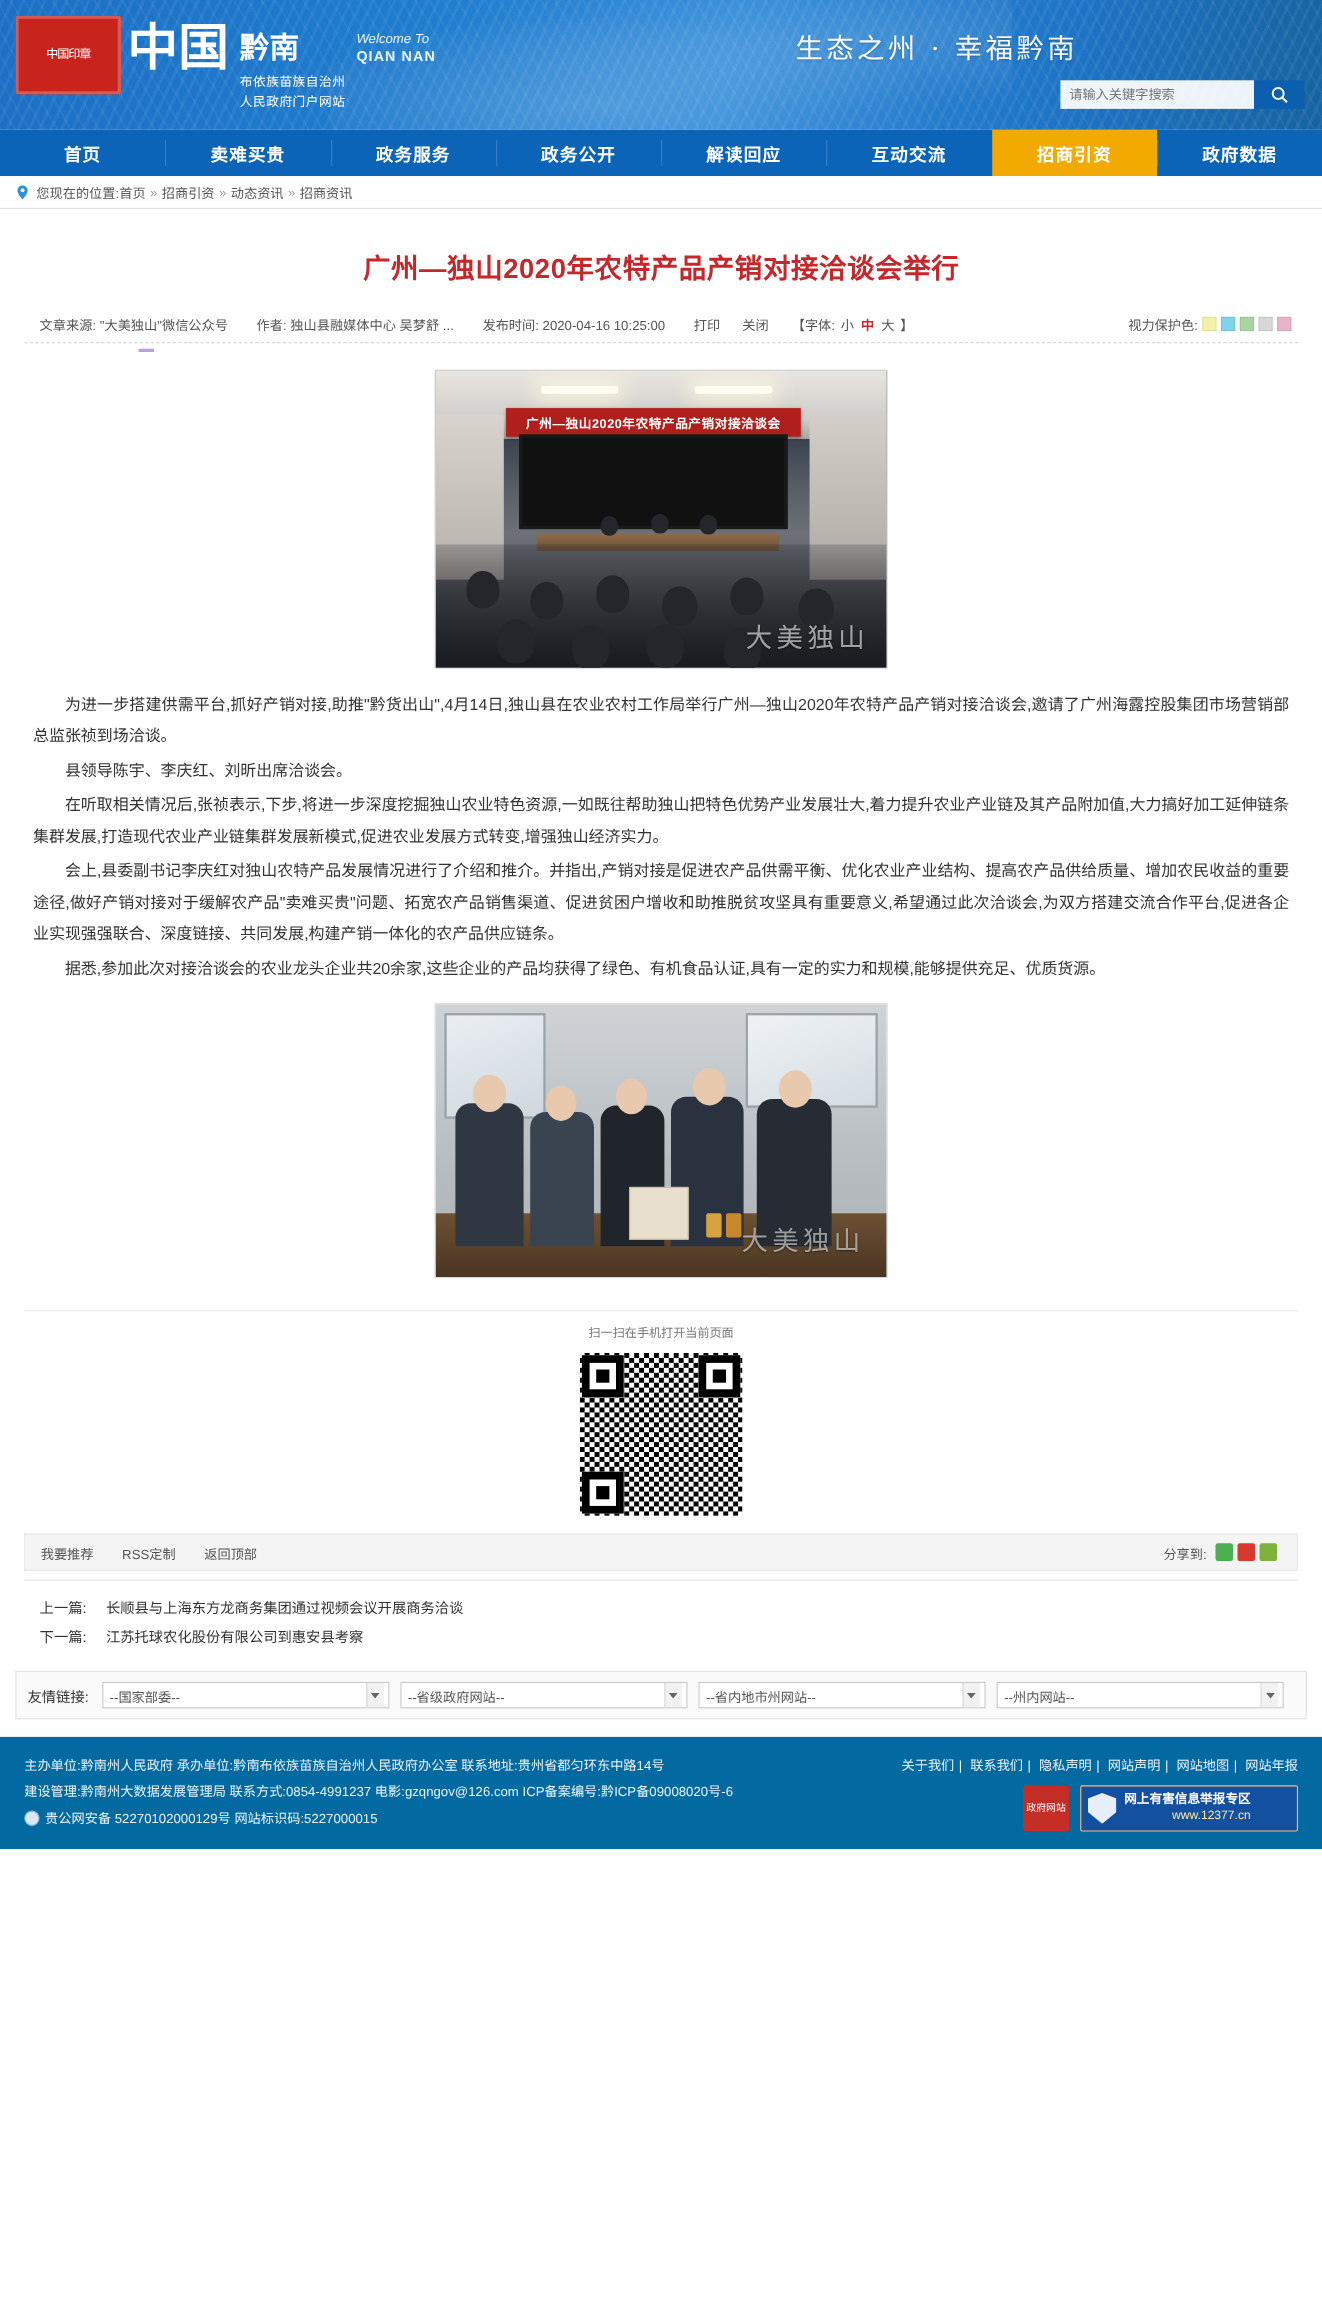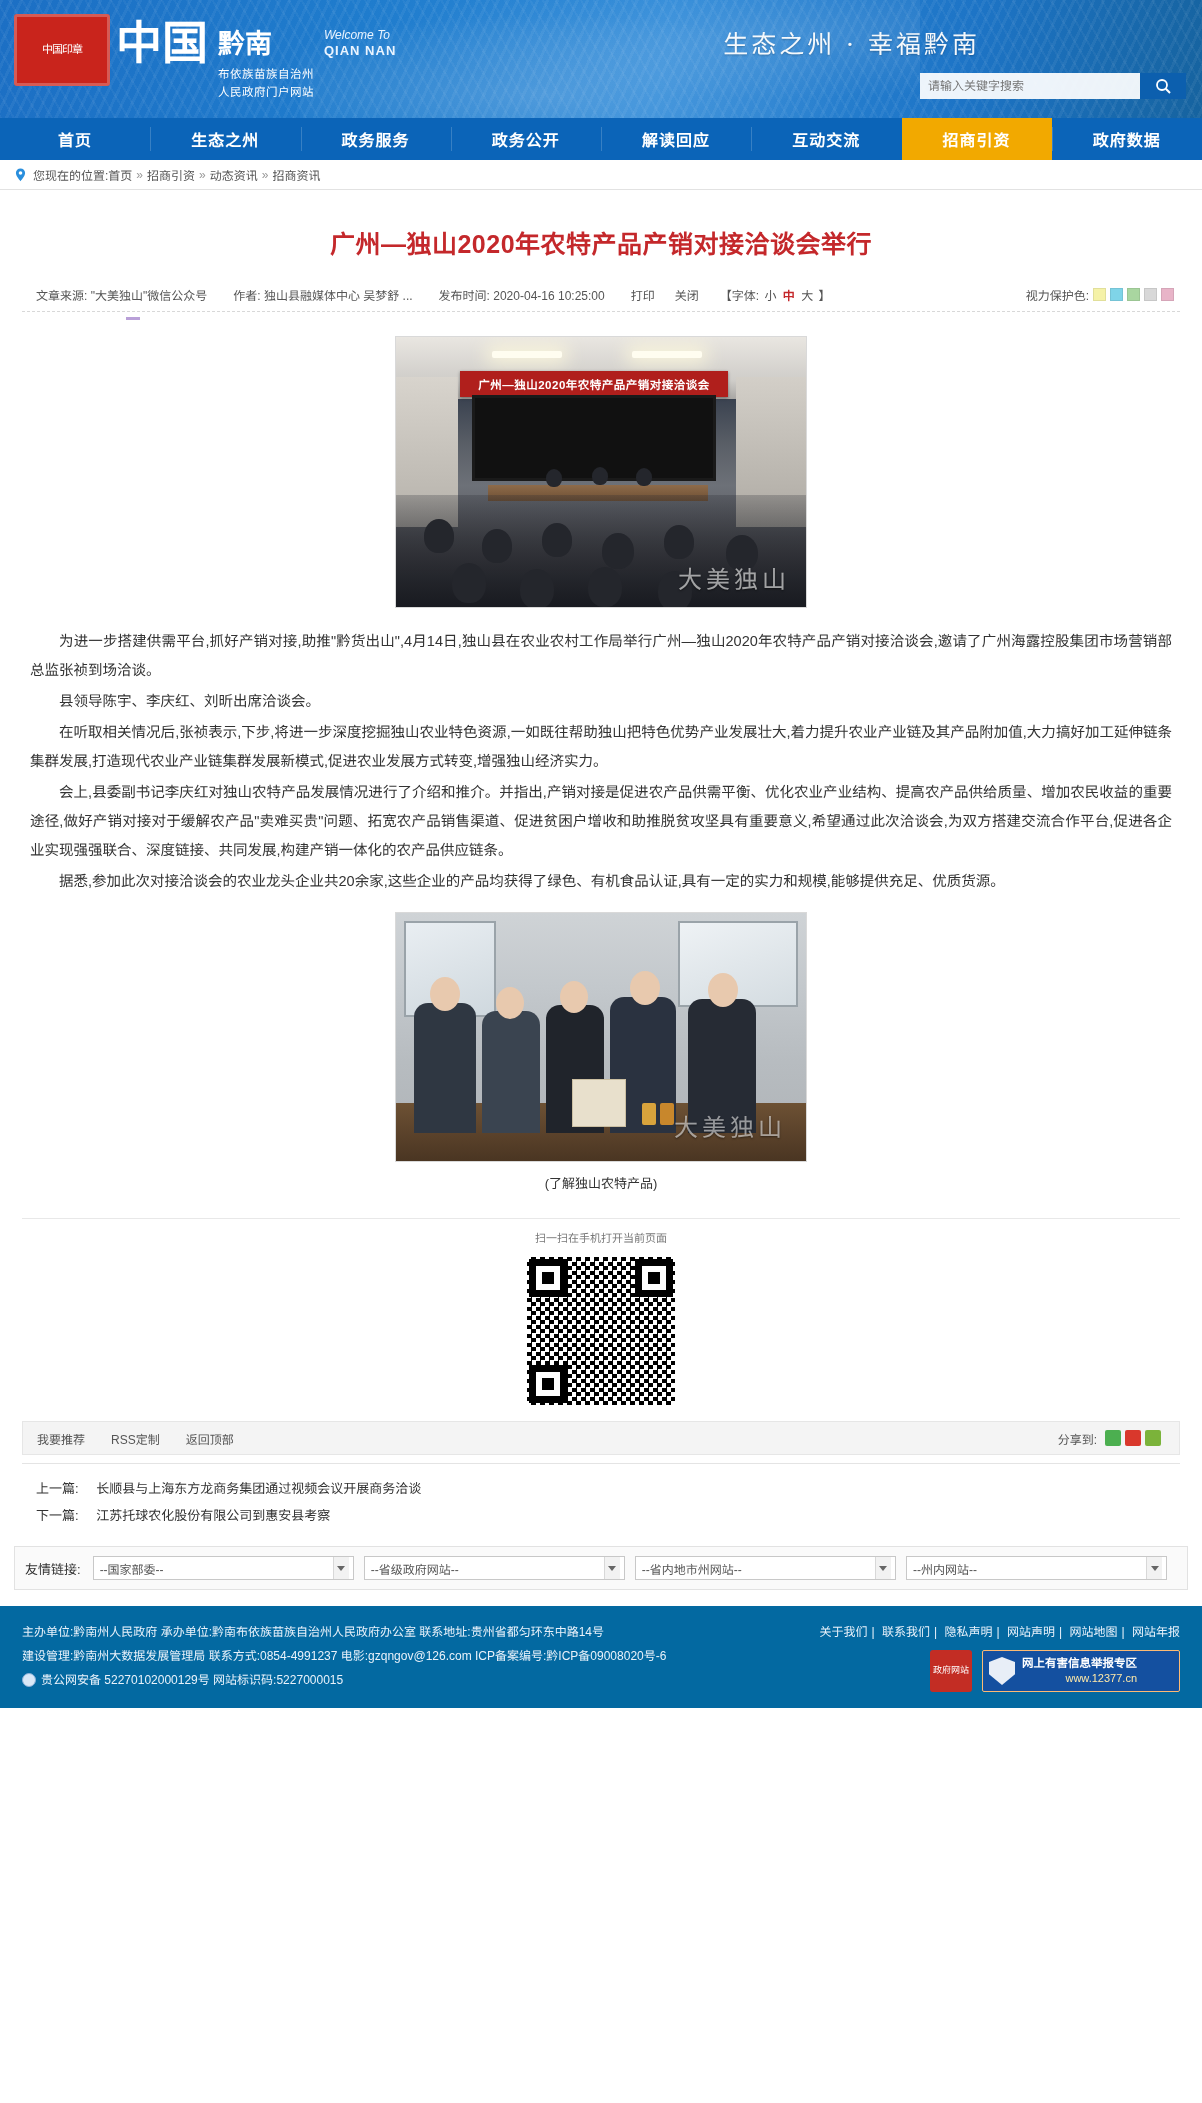--- a/index.html
+++ b/index.html
@@ -63,21 +63,21 @@
     position: absolute; right: 222px; top: 24px; z-index: 3;
     color: #fff; font-size: 25px; font-family: "DejaVu Serif", serif;
     letter-spacing: 3px; opacity: .95;
     text-shadow: 0 1px 2px rgba(0,0,0,.25);
   }
   .search-box {
     position: absolute; right: 16px; top: 73px; z-index: 3;
     display: flex; align-items: center;
   }
   .search-box input {
-    width: 220px; height: 26px; border: none; outline: none;
+    width: 176px; height: 26px; border: none; outline: none;
     background: rgba(255,255,255,0.92);
     font-size: 12px; color: #666; padding: 0 8px;
   }
   .search-btn {
     width: 46px; height: 26px; background: #0c5fae; border: none;
     display: flex; align-items: center; justify-content: center; cursor: pointer;
   }
   .search-btn svg { display:block; }
 
   
@@ -320,21 +320,21 @@
         <svg width="17" height="17" viewBox="0 0 17 17">
           <circle cx="7" cy="7" r="5" fill="none" stroke="#ffffff" stroke-width="1.8"></circle>
           <line x1="10.8" y1="10.8" x2="15" y2="15" stroke="#ffffff" stroke-width="2"></line>
         </svg>
       </button>
     </div>
   </div>
 
   <div class="nav">
     <div class="nav-item">首页</div>
-    <div class="nav-item">生态之州</div>
+    <div class="nav-item">卖难买贵</div>
     <div class="nav-item">政务服务</div>
     <div class="nav-item">政务公开</div>
     <div class="nav-item">解读回应</div>
     <div class="nav-item">互动交流</div>
     <div class="nav-item active">招商引资</div>
     <div class="nav-item">政府数据</div>
   </div>
 
   <div class="crumb-bar">
     <span class="crumb-pin">
@@ -448,21 +448,20 @@
 
           <div class="p2-person" style="left:292px;width:68px;height:134px;background:#262b34"></div>
           <div class="p2-head" style="left:312px;bottom:154px;width:30px;height:34px"></div>
 
           <div style="position:absolute;left:176px;bottom:34px;width:54px;height:48px;background:#e8e0cc;border:1px solid #cbbfa2"></div>
           <div style="position:absolute;left:246px;bottom:36px;width:14px;height:22px;background:#d8a33c;border-radius:2px"></div>
           <div style="position:absolute;left:264px;bottom:36px;width:14px;height:22px;background:#c8872c;border-radius:2px"></div>
 
           <div class="p2-wm">大美独山</div>
         </div>
-        <div class="caption">(了解独山农特产品)</div>
       </div>
 
 
       <div class="qr-block">
         <div class="qr-tip">扫一扫在手机打开当前页面</div>
         <div class="qr">
           <span class="fp tl">
               <i></i>
             </span>
           <span class="fp tr">

